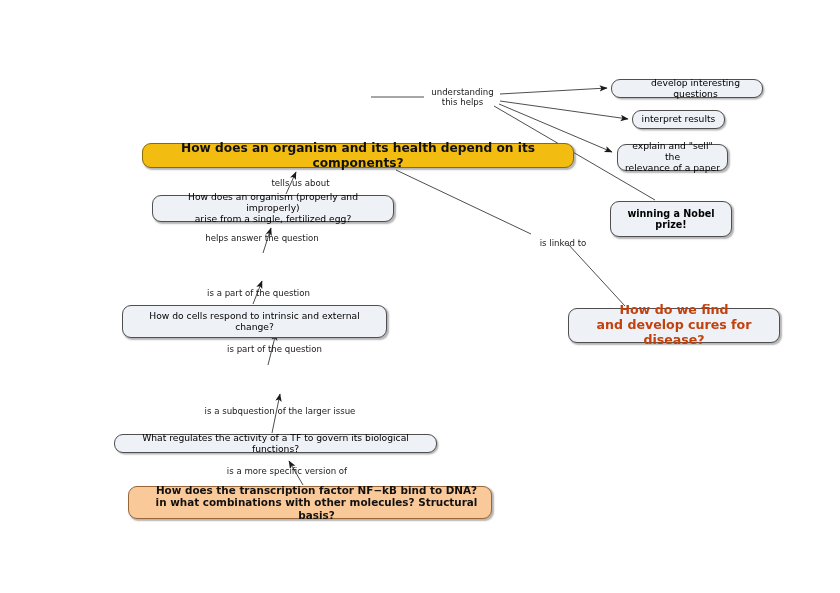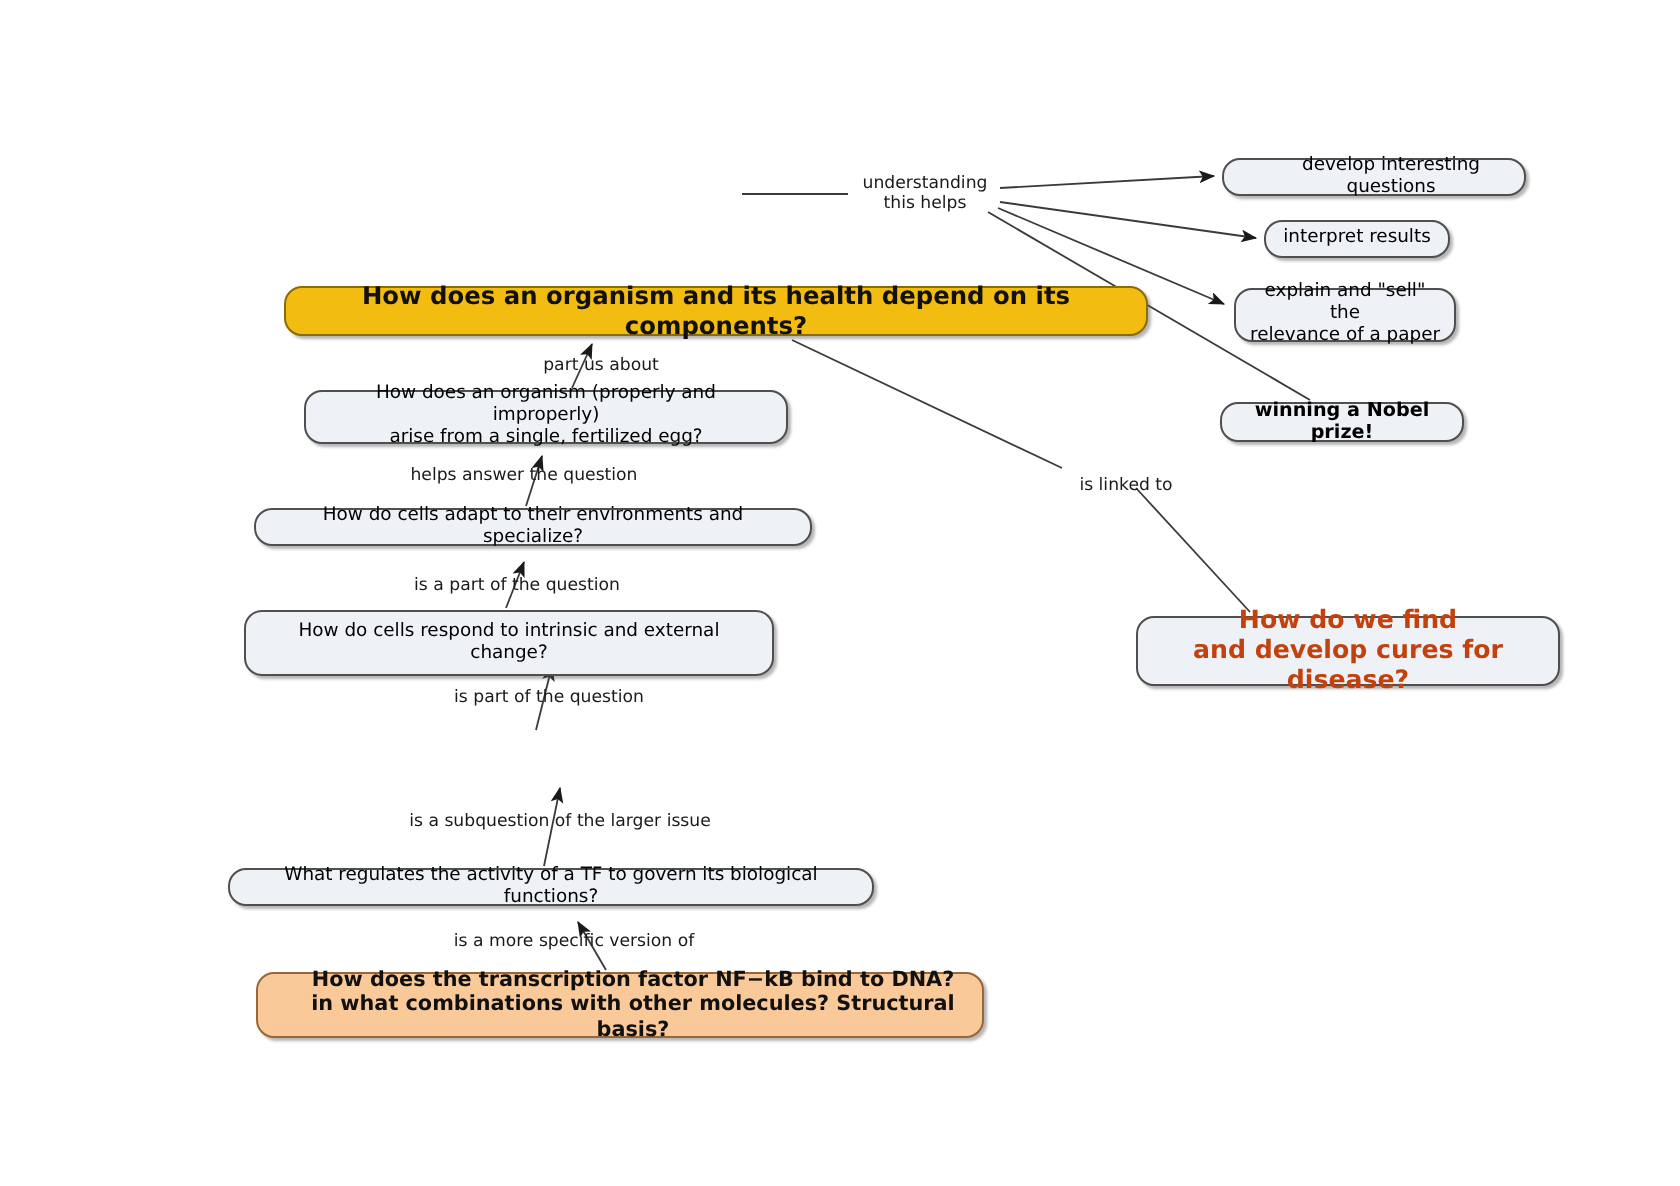--- a/index.html
+++ b/index.html
@@ -134,32 +134,29 @@
 
   <div class="node plain" style="left:632px;top:110px;width:93px;height:19px;">
     <span>interpret results</span>
   </div>
 
   <div class="node plain" style="left:617px;top:144px;width:111px;height:27px;">
     <span>explain and "sell" the
 relevance of a paper</span>
   </div>
 
-  <div class="node plain-bold" style="left:610px;top:201px;width:122px;height:20px;">
+  <div class="node plain-bold" style="left:610px;top:201px;width:122px;height:36px;">
     <span>winning a Nobel prize!</span>
   </div>
 
   <div class="node plain" style="left:152px;top:195px;width:242px;height:27px;justify-content:flex-end;">
     <span>How does an organism (properly and improperly)
 arise from a single, fertilized egg?</span>
   </div>
 
-  <div class="node plain" style="left:127px;top:254px;width:279px;height:19px;">
-    <span>How do cells adapt to their environments and specialize?</span>
-  </div>
 
   <div class="node plain" style="left:122px;top:305px;width:265px;height:33px;justify-content:flex-end;">
     <span>How do cells respond to intrinsic and external change?</span>
   </div>
 
 
   <div class="node plain" style="left:114px;top:434px;width:323px;height:19px;">
     <span>What regulates the activity of a TF to govern its biological functions?</span>
   </div>
 
@@ -169,21 +166,21 @@
   </div>
 
   <div class="node big-bold" style="left:568px;top:308px;width:212px;height:35px;">
     <span>How do we find
 and develop cures for disease?</span>
   </div>
 
   <div class="edge-label" style="left:425px;top:87px;width:75px;">understanding
 this helps</div>
 
-  <div class="edge-label" style="left:263px;top:178px;width:75px;">part us about</div>
+  <div class="edge-label" style="left:263px;top:178px;width:75px;">tells us about</div>
 
   <div class="edge-label" style="left:192px;top:233px;width:140px;">helps answer the question</div>
 
   <div class="edge-label" style="left:196px;top:288px;width:125px;">is a part of the question</div>
 
   <div class="edge-label" style="left:217px;top:344px;width:115px;">is part of the question</div>
 
   <div class="edge-label" style="left:190px;top:406px;width:180px;">is a subquestion of the larger issue</div>
 
   <div class="edge-label" style="left:212px;top:466px;width:150px;">is a more specific version of</div>

